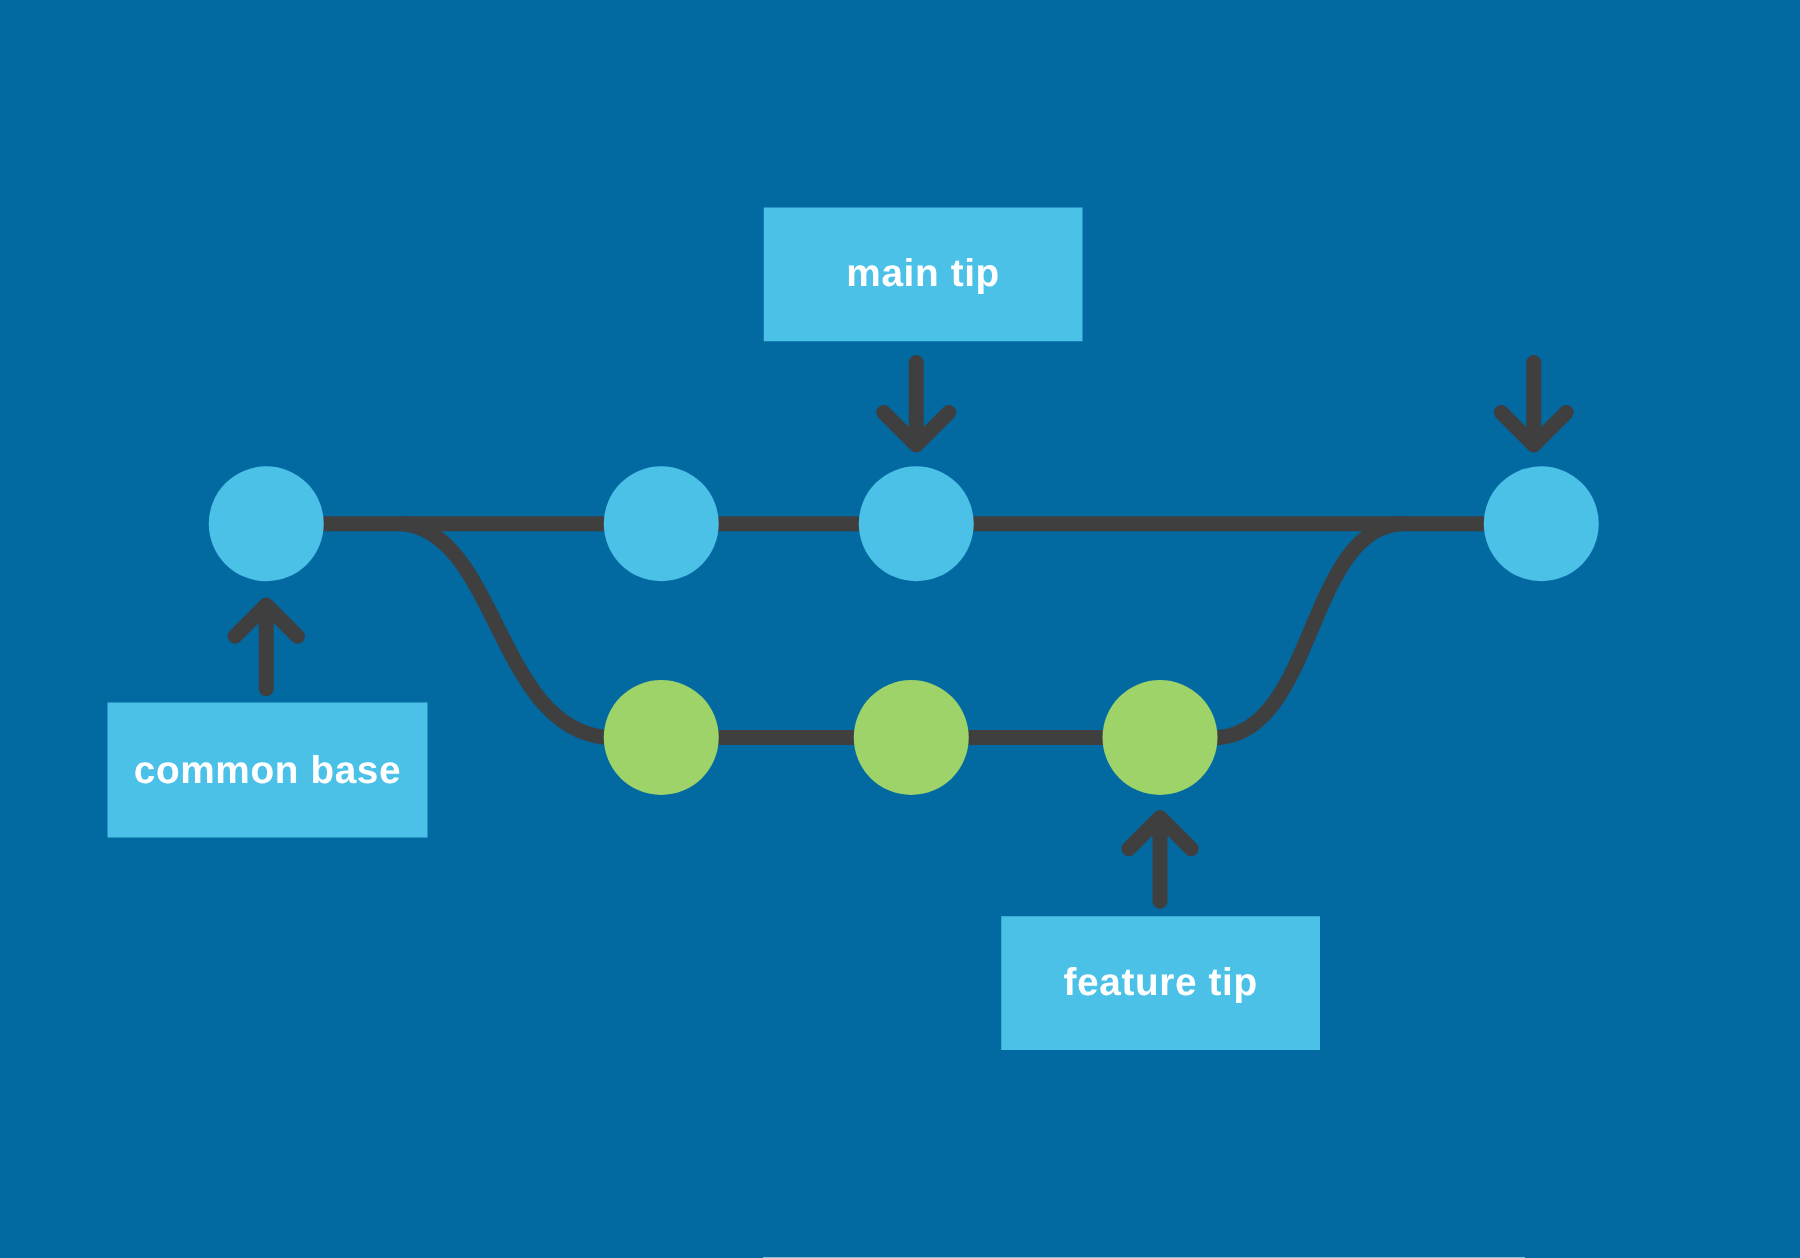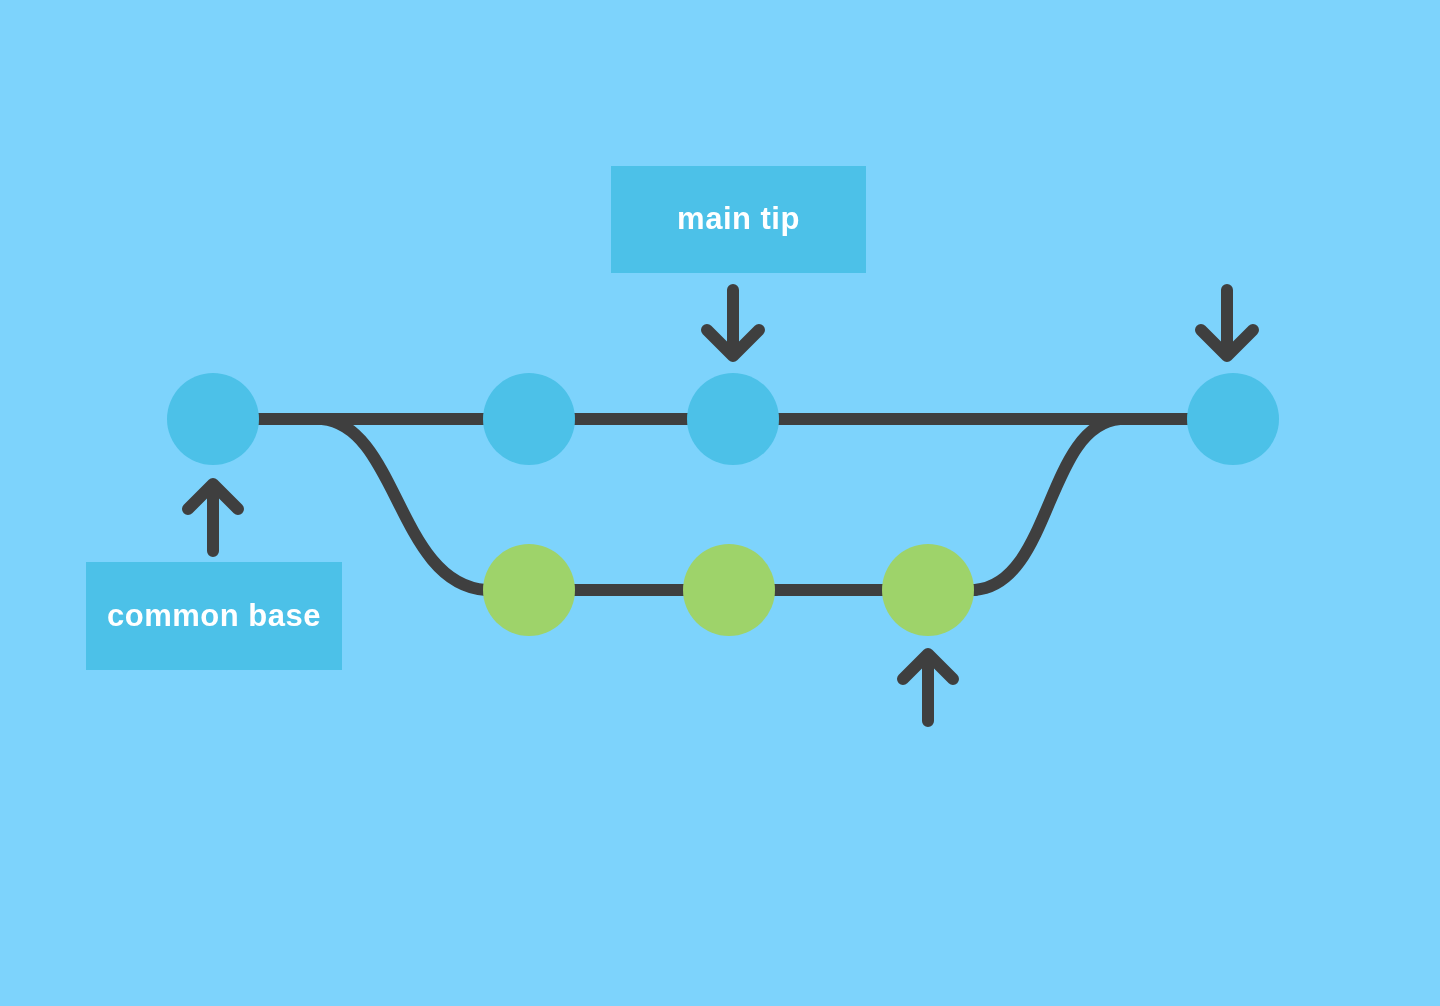--- a/index.html
+++ b/index.html
@@ -5,21 +5,21 @@
   html, body {
     margin: 0;
     padding: 0;
     background: #f7f7f8;
     font-family: "Liberation Sans", "DejaVu Sans", sans-serif;
   }
   .stage {
     position: relative;
     width: 1440px;
     height: 1006px;
-    background: #7dd3fc;
+    background: #0369a1;
     overflow: hidden;
   }
   .stage svg {
     position: absolute;
     left: 0;
     top: 0;
     width: 1440px;
     height: 1006px;
     display: block;
   }
@@ -73,14 +73,17 @@
 
   <div class="label-box label-main-tip">
     <span>main tip</span>
   </div>
 
 
   <div class="label-box label-common-base">
     <span>common base</span>
   </div>
 
+  <div class="label-box label-feature-tip">
+    <span>feature tip</span>
+  </div>
 
 </div>
 
 </body></html>

